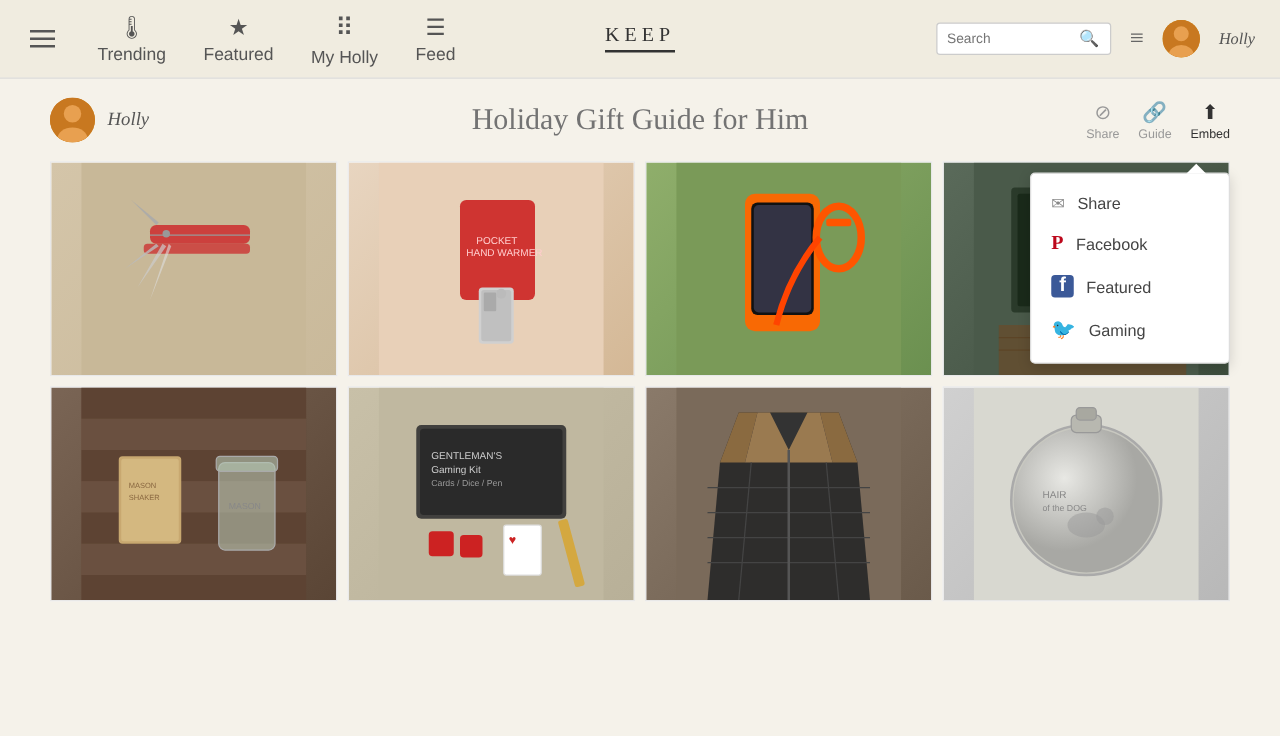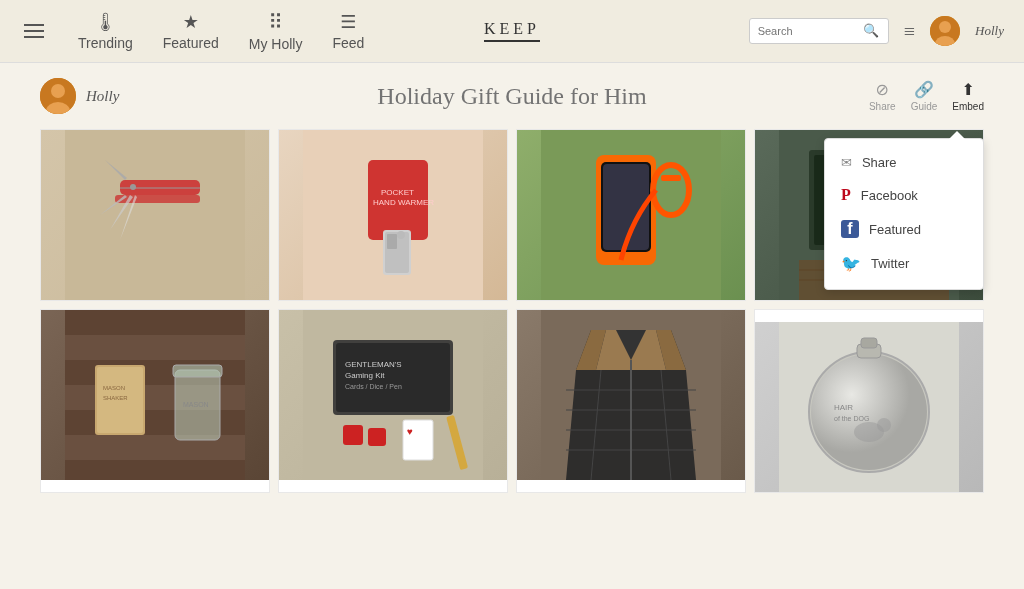--- a/index.html
+++ b/index.html
@@ -119,21 +119,21 @@
       cursor: pointer;
     }
     
     .img-1 { background: linear-gradient(135deg, #d4c5a9 0%, #c9b99a 100%); position: relative; overflow: hidden; }
     .img-2 { background: linear-gradient(135deg, #e8d5c0 0%, #d4b896 100%); position: relative; }
     .img-3 { background: linear-gradient(135deg, #8fae6b 0%, #6b9050 100%); position: relative; }
     .img-4 { background: linear-gradient(135deg, #5a6a5a 0%, #3d4d3d 100%); position: relative; }
     .img-5 { background: linear-gradient(135deg, #7a6555 0%, #5a4535 100%); position: relative; }
     .img-6 { background: linear-gradient(135deg, #c8c0a8 0%, #b8b098 100%); position: relative; }
     .img-7 { background: linear-gradient(135deg, #8a7a6a 0%, #6a5a4a 100%); position: relative; }
-    .img-8 { background: linear-gradient(135deg, #d0d0d0 0%, #b8b8b8 100%); position: relative; margin-top: 12px; }
+    .img-8 { background: linear-gradient(135deg, #d0d0d0 0%, #b8b8b8 100%); position: relative; }
 
     
     .img-placeholder { width: 100%; height: 170px; display: flex; align-items: flex-end; justify-content: center; }
   </style>
 </head>
 <body>
 
 <nav class="navbar">
   <div class="nav-left">
     <button class="hamburger-btn">
@@ -220,21 +220,21 @@
         <div class="share-item">
           <span style="color:#bd081c; font-weight:bold; font-family:serif; font-size:16px;">P</span>
           <span>Facebook</span>
         </div>
         <div class="share-item">
           <span style="color:#3b5998; font-weight:bold; font-family:Arial,sans-serif; font-size:16px; background:#3b5998; color:white; width:18px; height:18px; display:inline-flex; align-items:center; justify-content:center; border-radius:3px;">f</span>
           <span>Featured</span>
         </div>
         <div class="share-item">
           <span style="color:#1da1f2; font-size:16px;">🐦</span>
-          <span>Twitter</span>
+          <span>Gaming</span>
         </div>
       </div>
     </div>
   </div>
 
   <div class="image-grid">
 
     <div class="grid-item">
       <div class="img-placeholder img-1">
         <svg width="180" height="170" viewBox="0 0 180 170">

